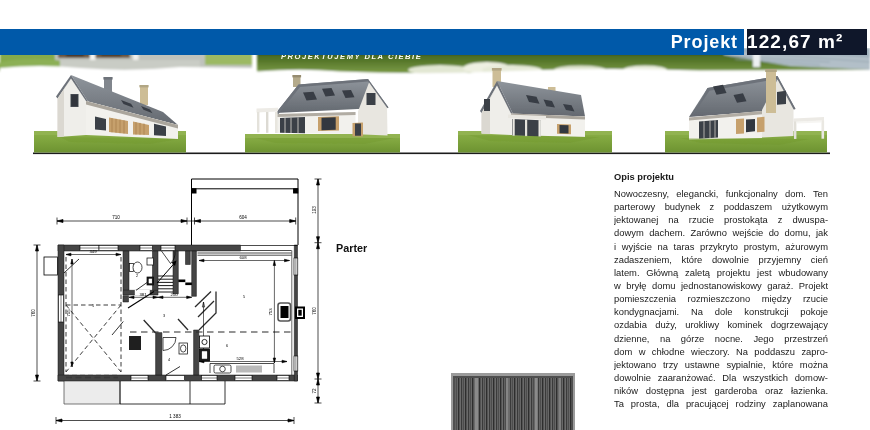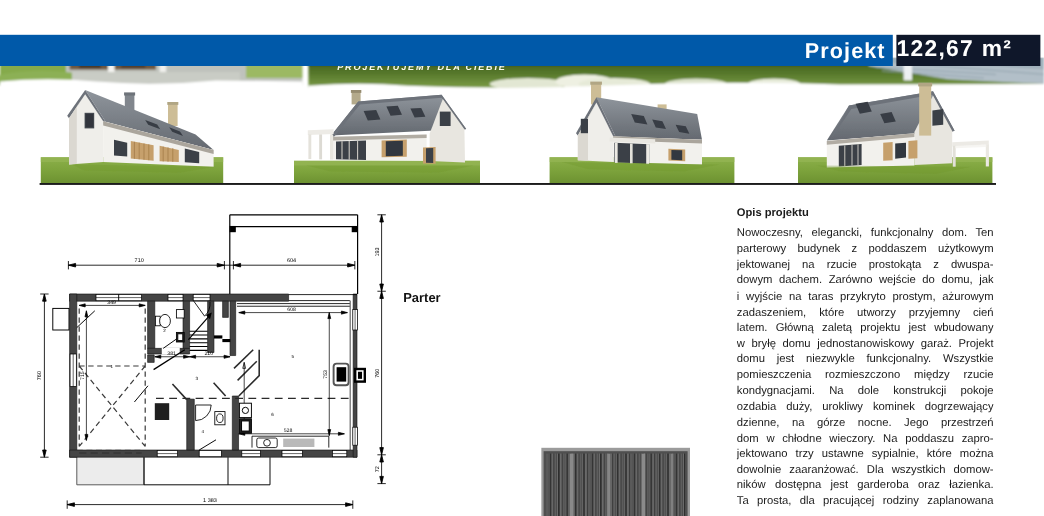--- a/index.html
+++ b/index.html
@@ -505,24 +505,23 @@
   <div class="abs" id="desc-h" style="left:614px;top:171.5px;width:220px;color:#1a1a1a;
        font-size:9.3px;font-weight:bold;">Opis projektu</div>
 
   <div class="abs" id="desc" style="left:614px;top:187px;width:214px;height:243px;color:#1a1a1a;
        overflow:hidden;font-size:9.4px;line-height:13.15px;">
     <div class="jl">Nowoczesny, elegancki, funkcjonalny dom. Ten</div>
     <div class="jl">parterowy budynek z&nbsp;poddaszem użytkowym</div>
     <div class="jl">jektowanej na rzucie prostokąta z&nbsp;dwuspa-</div>
     <div class="jl">dowym dachem. Zarówno wejście do domu, jak</div>
     <div class="jl">i&nbsp;wyjście na taras przykryto prostym, ażurowym</div>
-    <div class="jl">zadaszeniem, które utworzy przyjemny cień</div>
+    <div class="jl">zadaszeniem, które dowolnie przyjemny cień</div>
     <div class="jl">latem. Główną zaletą projektu jest wbudowany</div>
     <div class="jl">w&nbsp;bryłę domu jednostanowiskowy garaż. Projekt</div>
-    <div class="jl">domu jest niezwykle funkcjonalny. Wszystkie</div>
     <div class="jl">pomieszczenia rozmieszczono między rzucie</div>
     <div class="jl">kondygnacjami. Na dole konstrukcji pokoje</div>
     <div class="jl">ozdabia duży, urokliwy kominek dogrzewający</div>
     <div class="jl">dzienne, na górze nocne. Jego przestrzeń</div>
     <div class="jl">dom w&nbsp;chłodne wieczory. Na poddaszu zapro-</div>
     <div class="jl">jektowano trzy ustawne sypialnie, które można</div>
     <div class="jl">dowolnie zaaranżować. Dla wszystkich domow-</div>
     <div class="jl">ników dostępna jest garderoba oraz łazienka.</div>
     <div class="jl">Ta prosta, dla pracującej rodziny zaplanowana</div>
   </div>

